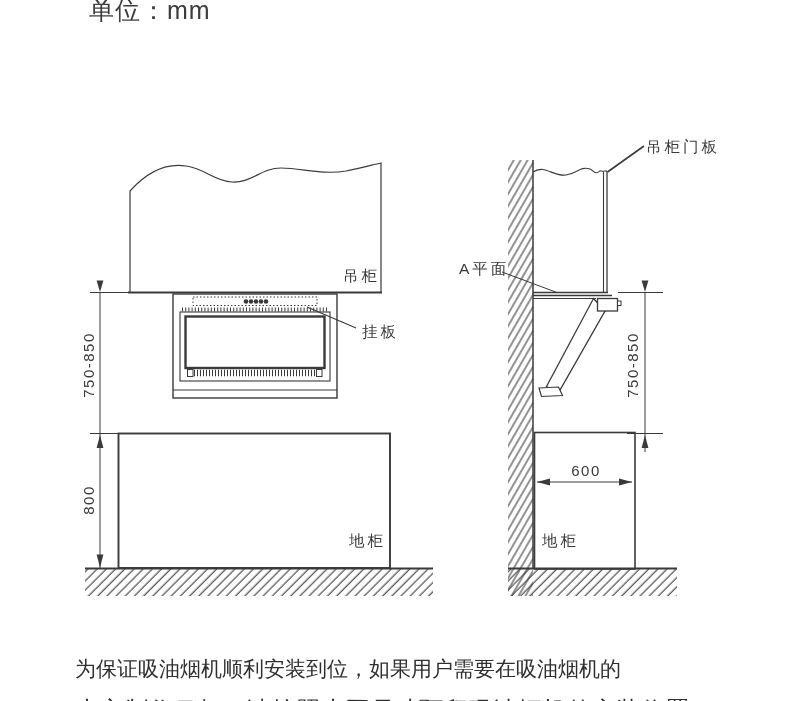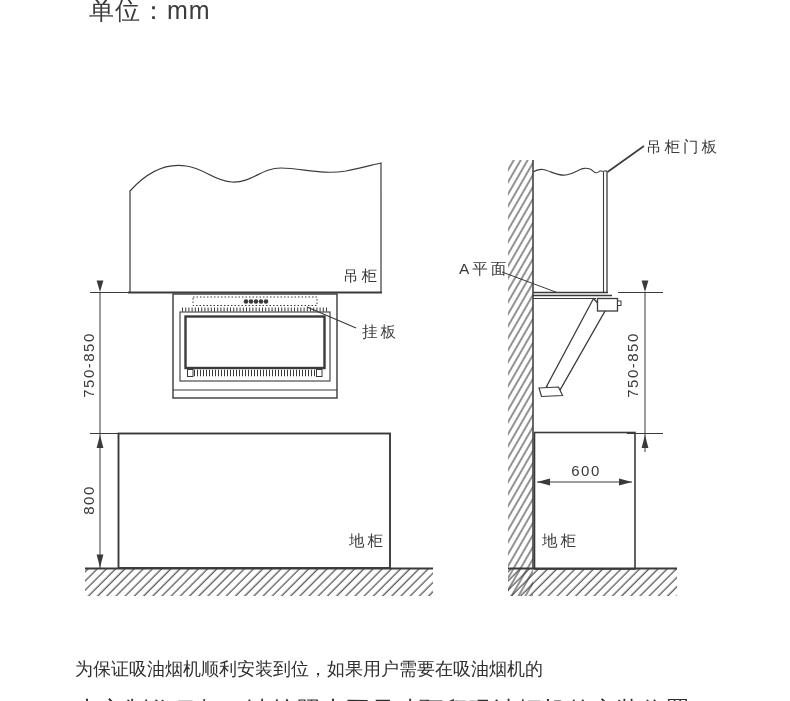--- a/index.html
+++ b/index.html
@@ -18,21 +18,21 @@
     position:absolute;left:0;top:0;width:790px;height:701px;
   }
   svg text{
     font-family:"Liberation Sans", sans-serif;
     fill:#3a3a3a;
   }
   .cjk-label{font-size:15.5px;letter-spacing:3px;}
   .dim-label{font-size:15px;letter-spacing:1.5px;}
   .footer{
     position:absolute;left:75px;top:652px;width:700px;
-    font-size:18px;color:#2f2f2f;line-height:34px;
+    font-size:21px;color:#2f2f2f;line-height:34px;
     white-space:nowrap;
   }
   .footer-partial{
     position:absolute;left:75px;top:696px;width:700px;height:5px;
     font-size:24.6px;color:#2f2f2f;line-height:30px;
     white-space:nowrap;overflow:hidden;
   }
 </style>
 </head>
 <body>

